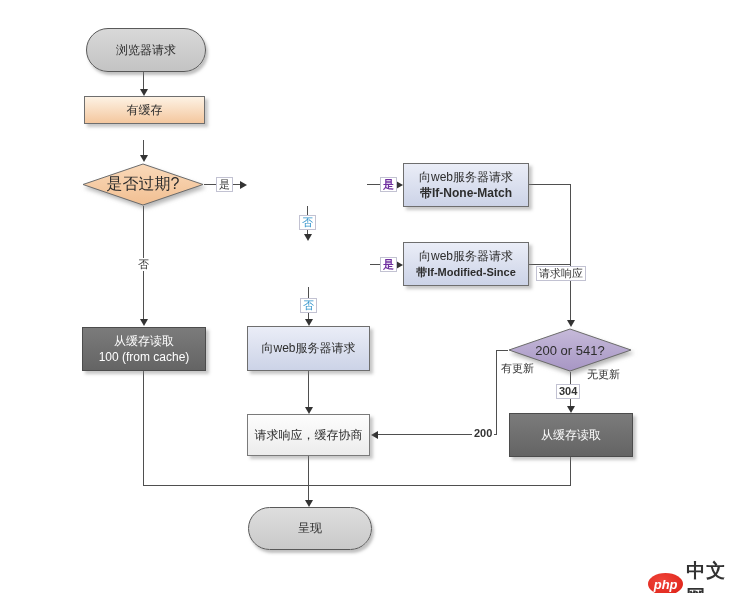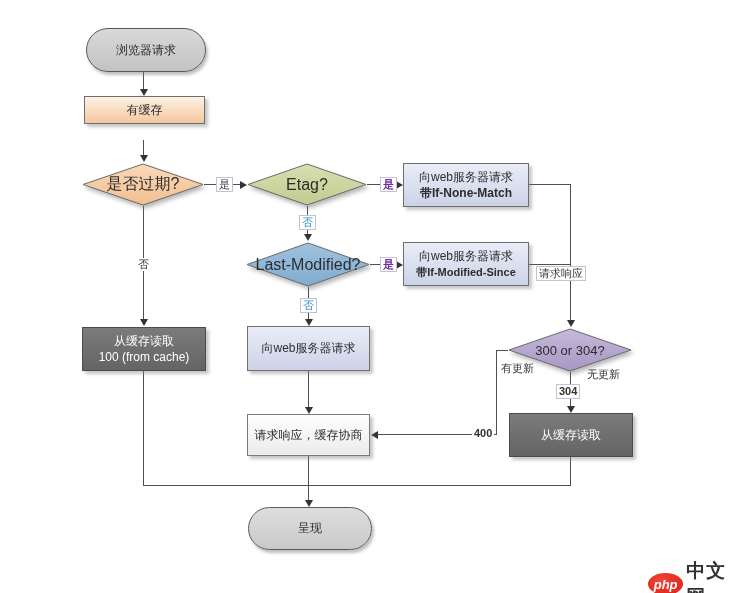--- a/index.html
+++ b/index.html
@@ -94,21 +94,21 @@
   <span class="elabel yes-dark boxed" style="left:216px;top:177px;">是</span>
   <span class="elabel" style="left:136px;top:258px;">否</span>
   <span class="elabel yes-purple boxed" style="left:380px;top:177px;">是</span>
   <span class="elabel no-blue boxed" style="left:299px;top:215px;">否</span>
   <span class="elabel yes-purple boxed" style="left:380px;top:257px;">是</span>
   <span class="elabel no-blue boxed" style="left:300px;top:298px;">否</span>
   <span class="elabel boxed" style="left:536px;top:266px;">请求响应</span>
   <span class="elabel" style="left:499px;top:362px;">有更新</span>
   <span class="elabel bold boxed" style="left:556px;top:384px;">304</span>
   <span class="elabel" style="left:585px;top:368px;">无更新</span>
-  <span class="elabel bold" style="left:472px;top:427px;">400</span>
+  <span class="elabel bold" style="left:472px;top:427px;">200</span>
 
   <div class="node ellipse grad-gray" style="left:86px;top:28px;width:120px;height:44px;">
     <span>浏览器请求</span>
   </div>
 
   <div class="node rect grad-peach" style="left:84px;top:96px;width:121px;height:28px;">
     <span>有缓存</span>
   </div>
 
   <div class="dia" style="left:82px;top:163px;width:122px;height:43px;">
@@ -117,50 +117,26 @@
           <linearGradient id="gPeach" x1="0" y1="0" x2="0" y2="1">
         <stop offset="0" stop-color="#fad9b9"></stop>
             <stop offset="1" stop-color="#f1bf92"></stop>
           </linearGradient>
         </defs>
       <polygon points="61,1 121,21.5 61,42 1,21.5" fill="url(#gPeach)" stroke="#6b6b6b" stroke-width="1"></polygon>
     </svg>
     <div class="dtext">是否过期?</div>
   </div>
 
-  <div class="dia" style="left:247px;top:163px;width:120px;height:43px;">
-    <svg width="120" height="43">
-      <defs>
-          <linearGradient id="gOlive" x1="0" y1="0" x2="0" y2="1">
-        <stop offset="0" stop-color="#d7dfb0"></stop>
-            <stop offset="1" stop-color="#c2cc8f"></stop>
-          </linearGradient>
-        </defs>
-      <polygon points="60,1 119,21.5 60,42 1,21.5" fill="url(#gOlive)" stroke="#6b6b6b" stroke-width="1"></polygon>
-    </svg>
-    <div class="dtext">Etag?</div>
-  </div>
 
   <div class="node rect grad-peri" style="left:403px;top:163px;width:126px;height:44px;">
     <span>向web服务器请求</span>
     <span class="bold">带If-None-Match</span>
   </div>
 
-  <div class="dia" style="left:246px;top:242px;width:124px;height:45px;">
-    <svg width="124" height="45">
-      <defs>
-          <linearGradient id="gBlue" x1="0" y1="0" x2="0" y2="1">
-        <stop offset="0" stop-color="#9fc1e0"></stop>
-            <stop offset="1" stop-color="#7faccf"></stop>
-          </linearGradient>
-        </defs>
-      <polygon points="62,1 123,22.5 62,44 1,22.5" fill="url(#gBlue)" stroke="#6b6b6b" stroke-width="1"></polygon>
-    </svg>
-    <div class="dtext">Last-Modified?</div>
-  </div>
 
   <div class="node rect grad-peri" style="left:403px;top:242px;width:126px;height:44px;">
     <span>向web服务器请求</span>
     <span class="bold small2">带If-Modified-Since</span>
   </div>
 
   <div class="node rect dark" style="left:82px;top:327px;width:124px;height:44px;">
     <span>从缓存读取</span>
     <span>100 (from cache)</span>
   </div>
@@ -176,21 +152,21 @@
   <div class="dia" style="left:508px;top:328px;width:124px;height:44px;">
     <svg width="124" height="44">
       <defs>
           <linearGradient id="gPurple" x1="0" y1="0" x2="0" y2="1">
         <stop offset="0" stop-color="#c6bad9"></stop>
             <stop offset="1" stop-color="#a796c4"></stop>
           </linearGradient>
         </defs>
       <polygon points="62,1 123,22 62,43 1,22" fill="url(#gPurple)" stroke="#6b6b6b" stroke-width="1"></polygon>
     </svg>
-    <div class="dtext" style="font-size:13px;">300 or 304?</div>
+    <div class="dtext" style="font-size:13px;">200 or 541?</div>
   </div>
 
   <div class="node rect dark" style="left:509px;top:413px;width:124px;height:44px;">
     <span>从缓存读取</span>
   </div>
 
   <div class="node ellipse grad-gray2" style="left:248px;top:507px;width:124px;height:43px;">
     <span>呈现</span>
   </div>
 

